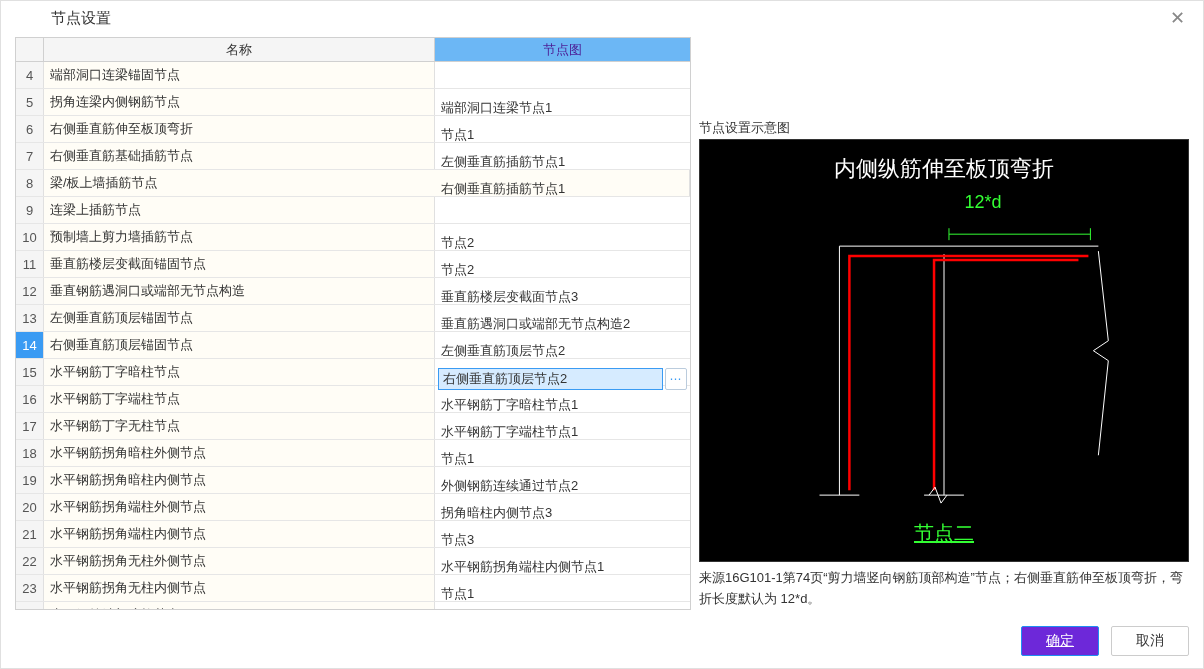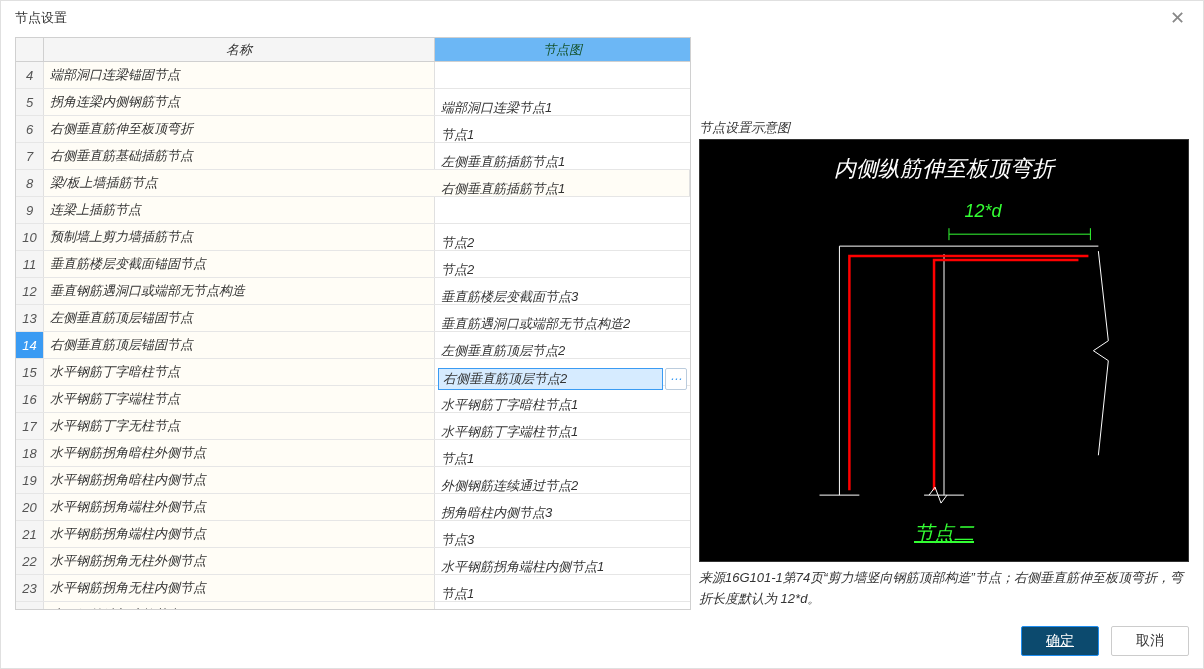--- a/index.html
+++ b/index.html
@@ -1,51 +1,51 @@
 <!DOCTYPE html>
 <html><head>
 <meta charset="utf-8">
 <style>
   * { box-sizing: border-box; }
   html, body { margin:0; padding:0; font-family: "Microsoft YaHei","微软雅黑", Arial, sans-serif; font-size:13px; color:#333; background:#fff; }
   .dialog { position:relative; width:1204px; height:669px; border:1px solid #e0e0e0; box-shadow:0 4px 16px rgba(0,0,0,0.1); display:flex; flex-direction:column; }
   .titlebar { display:flex; align-items:center; justify-content:space-between; padding:6px 12px 8px 14px; height:36px; }
-  .titlebar .title { font-size:13px; }
+  .titlebar .title { font-size:15px;margin-left:36px; }
   .close-icon { cursor:pointer; font-size:18px; color:#888; padding:4px 6px; line-height:1; }
-  .body { flex:1; display:flex; padding:0 14px 8px 14px; gap:8px; min-height:0;font-style:italic; }
+  .body { flex:1; display:flex; padding:0 14px 8px 14px; gap:8px; min-height:0; }
   .left { flex:1; min-width:0; display:flex; flex-direction:column; border:1px solid #d0d0d0; }
   .right { width:490px; display:flex; flex-direction:column; }
   
   .thead { display:flex; height:24px; background:#f5f5f5; border-bottom:1px solid #d0d0d0; font-size:13px; }
   .thead .cell { display:flex; align-items:center; justify-content:center; }
   .th-num { width:28px; border-right:1px solid #d0d0d0; background:#f5f5f5; }
   .th-name { flex:1; border-right:1px solid #d0d0d0; background:#f5f5f5; }
-  .th-node { width:255px; background:#6cb7f5; color:#14532d; }
+  .th-node { width:255px; background:#6cb7f5; color:#4c1d95; }
   .tbody { flex:1; overflow-y:auto; overflow-x:hidden; }
   .row { display:flex; height:27px; border-bottom:1px solid #e6e6e6; }
   .c-num { width:28px; border-right:1px solid #e0e0e0; background:#f5f5f5; display:flex; align-items:center; justify-content:center; color:#555; }
   .row.selected .c-num { background:#3a9bf3; color:#fff; }
   .c-name { flex:1; border-right:1px solid #e0e0e0; padding:0 6px; display:flex; align-items:center; background:#fffdf6; }
   .c-node { width:255px; padding:0 6px; display:flex; align-items:center; position:relative;margin-top:46px; }
   .row.selected .c-node { padding:1px 3px; }
   .editbox { flex:1; height:22px; border:1px solid #3a9bf3; background:#d6ebff; padding:1px 4px; display:flex; align-items:center; }
   .dotsbtn { width:22px; height:22px; margin-left:2px; border:1px solid #bcd; border-radius:2px; background:#fff; display:flex; align-items:center; justify-content:center; cursor:pointer; color:#3a9bf3; font-size:12px; letter-spacing:1px; }
   
   .right-spacer { height:80px; }
   .preview-label { font-size:13px; margin:2px 0 2px 0; color:#333; }
   .preview { flex:1; background:#000; position:relative; overflow:hidden; border:1px solid #333; min-height:380px; }
   .prev-title { position:absolute; top:14px; left:50%; transform:translateX(-50%); color:#fff; font-size:22px; white-space:nowrap; }
-  .prev-dim { position:absolute; top:61px; left:58%; transform:translateX(-50%); color:#3f3; font-size:18px; }
+  .prev-dim { position:absolute; top:52px; left:58%; transform:translateX(-50%); color:#3f3; font-size:18px; }
   .prev-nodelabel { position:absolute; bottom:14px; left:50%; transform:translateX(-50%); color:#3f3; font-size:20px; text-decoration:underline; }
   .svgwrap { position:absolute; inset:0; }
   .desc { font-size:13px; color:#333; line-height:1.6; margin-top:6px; }
   
   .footer { display:flex; justify-content:flex-end; align-items:center; gap:12px; padding:8px 14px 12px 0; }
   .btn { min-width:78px; height:30px; border:1px solid #ccc; background:#fff; border-radius:2px; cursor:pointer; font-size:14px; display:flex; align-items:center; justify-content:center; padding:0 16px; }
-  .btn.primary { background:#0c4a6e; border-color:#1f8ef1; color:#fff;text-decoration:underline; }
+  .btn.primary { background:#6d28d9; border-color:#1f8ef1; color:#fff;text-decoration:underline; }
   
   .tbody::-webkit-scrollbar, .right::-webkit-scrollbar { width:10px; }
   .tbody::-webkit-scrollbar-thumb, .right::-webkit-scrollbar-thumb { background:#ccc; border-radius:5px; }
 </style>
 </head>
 <body>
 
 <div class="dialog">
   <div class="titlebar">
     <div class="title">节点设置</div>

